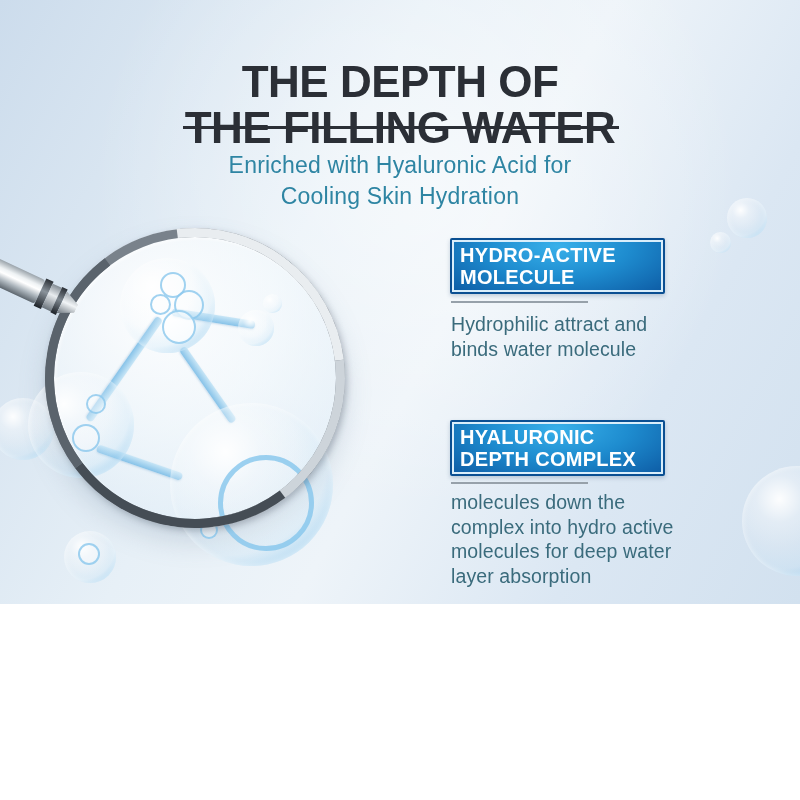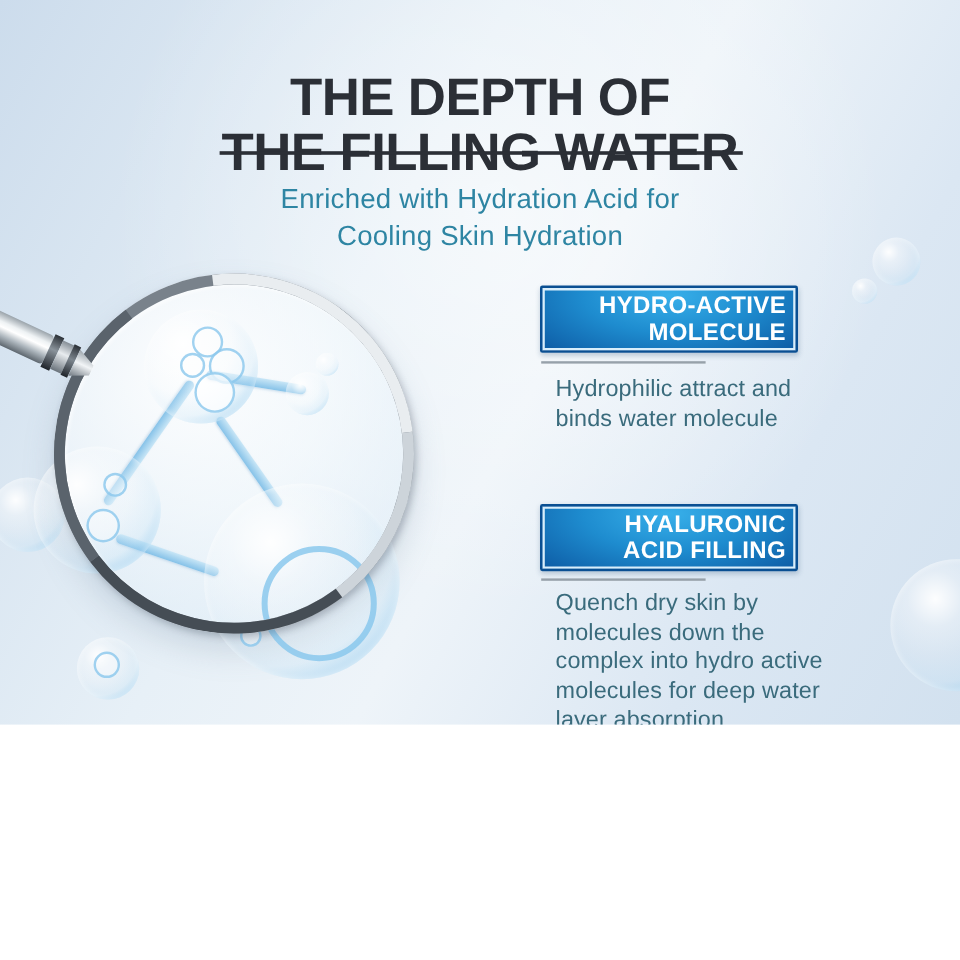--- a/index.html
+++ b/index.html
@@ -16,34 +16,34 @@
   .title{left:0;top:30px;width:800px;text-align:center;color:var(--title,#2b2f36);
     font-size:44px;font-weight:700;letter-spacing:-0.5px;line-height:46px;}
   .title span{display:block;}
   .title-rule{left:183px;top:126px;width:436px;height:3px;background:var(--rule_dark,#2b2f36);}
   .subtitle{left:0;top:150px;width:800px;text-align:center;color:var(--subtitle,#2e85a3);
     font-size:23px;line-height:31px;font-weight:400;letter-spacing:.2px;}
   .subtitle span{display:block;}
 
   
   .badge{
-    width:195px;padding:4px 8px;text-align:right;color:#fff;font-weight:700;
+    width:195px;padding:4px 8px;text-align:left;color:#fff;font-weight:700;
     font-size:20px;line-height:22px;letter-spacing:.3px;border-radius:2px;
     background:radial-gradient(ellipse at 50% 12%, var(--badge_light,#38b0ea) 0%, var(--badge_mid,#1e8ccf) 48%, var(--badge_dark,#0d5ba4) 100%);
     border:2px solid var(--badge_border,#0a4f92);
     box-shadow: inset 0 0 0 2px var(--badge_inner_border,#d9eefb), 0 2px 4px rgba(40,80,120,.25);
   }
   .badge span{display:block;}
   .badge1{left:450px;top:238px;}
   .badge2{left:450px;top:420px;}
   .divider{width:137px;height:2px;background:var(--divider_gray,#97a1aa);}
   .divider1{left:451px;top:301px;}
   .divider2{left:451px;top:482px;}
   .bodytext{color:var(--body,#3a6b7c);font-size:19.5px;font-weight:400;letter-spacing:.1px;}
-  .bodytext div{white-space:nowrap;line-height:24.5px;margin-left:12px;}
+  .bodytext div{white-space:nowrap;line-height:24.5px;}
   .body1{left:451px;top:312px;}
   .body2{left:451px;top:490px;}
 
   
   .lens-glass{left:45px;top:228px;width:300px;height:300px;border-radius:50%;
     background:radial-gradient(circle at 38% 28%, rgba(255,255,255,.92) 0%, rgba(248,252,254,.6) 40%, rgba(228,240,249,.45) 68%, rgba(206,227,241,.5) 100%);
     box-shadow:0 14px 26px rgba(110,135,160,.25);z-index:3;}
   .lens-ring{left:45px;top:228px;width:300px;height:300px;border-radius:50%;
     border:9px solid #79828b;box-sizing:border-box;z-index:6;
     box-shadow:inset 2px 2px 3px rgba(255,255,255,.55), 2px 3px 6px rgba(60,70,85,.3);}
@@ -138,21 +138,21 @@
 <body>
 
 <div class="stage">
 
   <h1 class="abs title">
     <span>THE DEPTH OF</span>
     <span>THE FILLING WATER</span>
   </h1>
   <div class="abs title-rule"></div>
   <div class="abs subtitle">
-    <span>Enriched with Hydration Acid for</span>
+    <span>Enriched with Hyaluronic Acid for</span>
     <span>Cooling Skin Hydration</span>
   </div>
 
   <div class="abs bub out-lens" style="left:727px;top:198px;width:40px;height:40px;"></div>
   <div class="abs bub out-lens" style="left:710px;top:232px;width:21px;height:21px;"></div>
   <div class="abs bub out-lens" style="left:742px;top:466px;width:110px;height:110px;"></div>
   <div class="abs bub out-lens" style="left:-8px;top:398px;width:62px;height:62px;"></div>
   <div class="abs bub out-lens" style="left:64px;top:531px;width:52px;height:52px;">
     <span class="ringlet" style="left:14px;top:12px;width:18px;height:18px;"></span>
   </div>
@@ -196,25 +196,24 @@
     <span>MOLECULE</span>
   </div>
   <div class="abs divider divider1"></div>
   <div class="abs bodytext body1">
     <div>Hydrophilic  attract and</div>
     <div>binds water molecule</div>
   </div>
 
   <div class="abs badge badge2">
     <span>HYALURONIC</span>
-    <span>ACID FILLING</span>
+    <span>DEPTH COMPLEX</span>
   </div>
   <div class="abs divider divider2"></div>
   <div class="abs bodytext body2">
-    <div>Quench dry skin by</div>
     <div>molecules down the</div>
     <div>complex into hydro active</div>
     <div>molecules for deep water</div>
     <div>layer absorption</div>
   </div>
 
   <div class="abs photo">
     <div class="photo-inner">
       <div class="ph-top"></div>
       <div class="ph-frost"></div>

